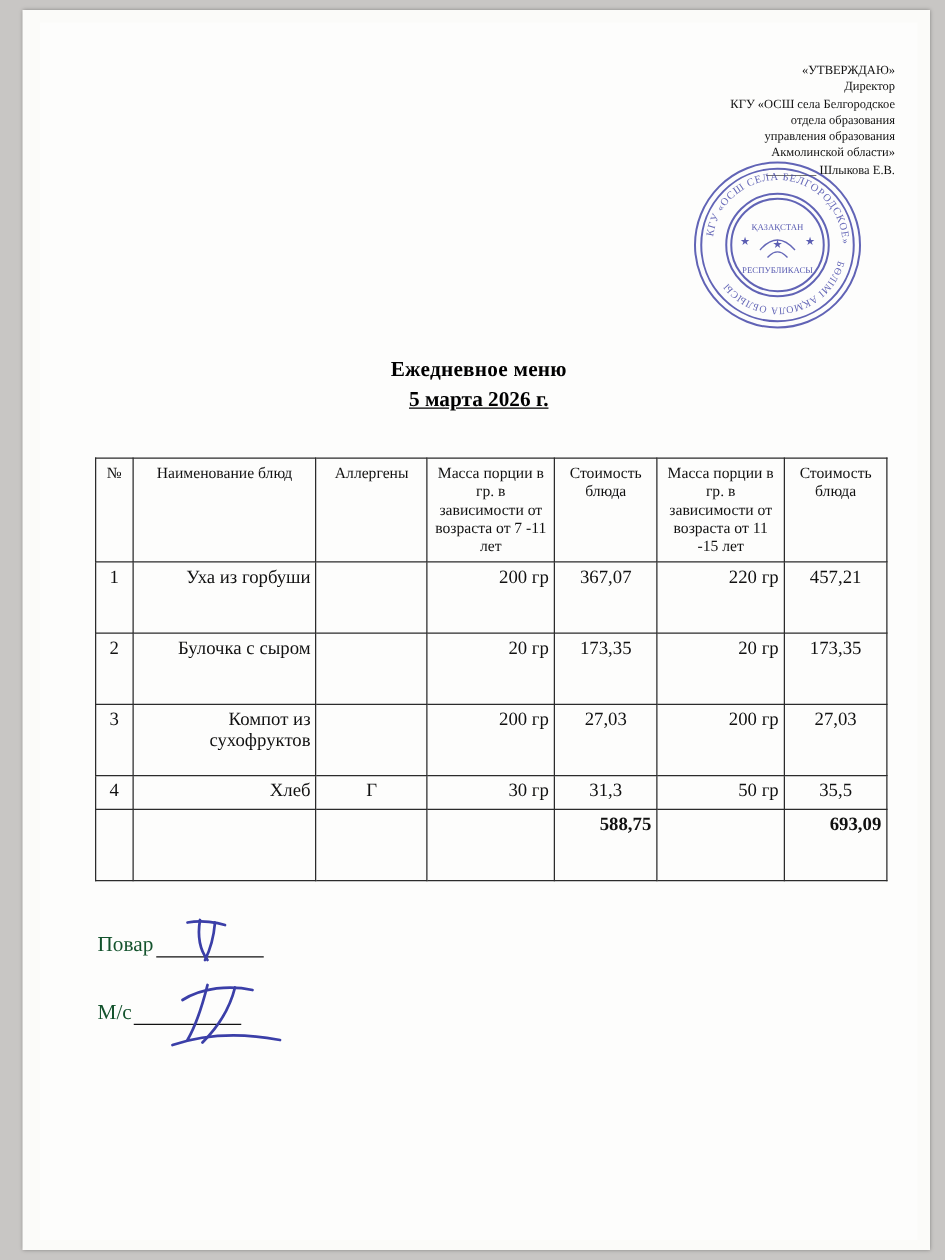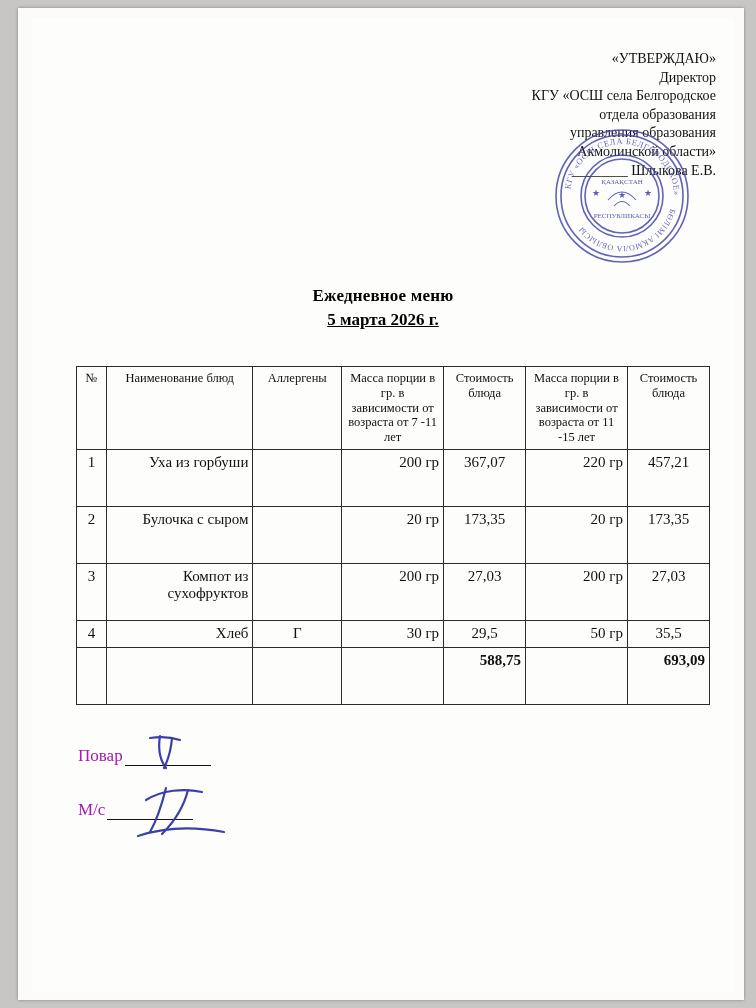--- a/index.html
+++ b/index.html
@@ -30,21 +30,21 @@
     bottom: 8px;
     background: #fdfdfc;
   }
   
   .approve {
     position: absolute;
     right: 18px;
     top: 32px;
     width: 330px;
     text-align: right;
-    font-size: 14px;
+    font-size: 10px;
     line-height: 1.33;
     color: #111;
   }
   .approve div {
     white-space: nowrap;
   }
   
   .stamp {
     position: absolute;
     left: 520px;
@@ -123,21 +123,21 @@
   .total-row td {
     height: 26px;
     font-weight: bold;
     text-align: right;
     font-size: 15px;
   }
   
   .sign {
     position: absolute;
     font-size: 17px;
-    color: #a21caf;
+    color: #14532d;
   }
   .sign-1 { left: 46px; top: 728px; }
   .sign-2 { left: 46px; top: 782px; }
   .sign-line {
     display: inline-block;
     width: 86px;
     border-bottom: 1px solid #111;
     margin-left: 2px;
     height: 15px;
     vertical-align: bottom;
@@ -242,21 +242,21 @@
           <td class="c-mass">200 гр</td>
           <td class="c-price">27,03</td>
           <td class="c-mass">200 гр</td>
           <td class="c-price">27,03</td>
         </tr>
         <tr class="short">
           <td class="c-num">4</td>
           <td class="c-name">Хлеб</td>
           <td class="c-allerg">Г</td>
           <td class="c-mass">30 гр</td>
-          <td class="c-price">29,5</td>
+          <td class="c-price">31,3</td>
           <td class="c-mass">50 гр</td>
           <td class="c-price">35,5</td>
         </tr>
         <tr class="total-row">
           <td class="c-num"></td>
           <td class="c-name"></td>
           <td class="c-allerg"></td>
           <td class="c-mass"></td>
           <td class="c-price">588,75</td>
           <td class="c-mass"></td>

